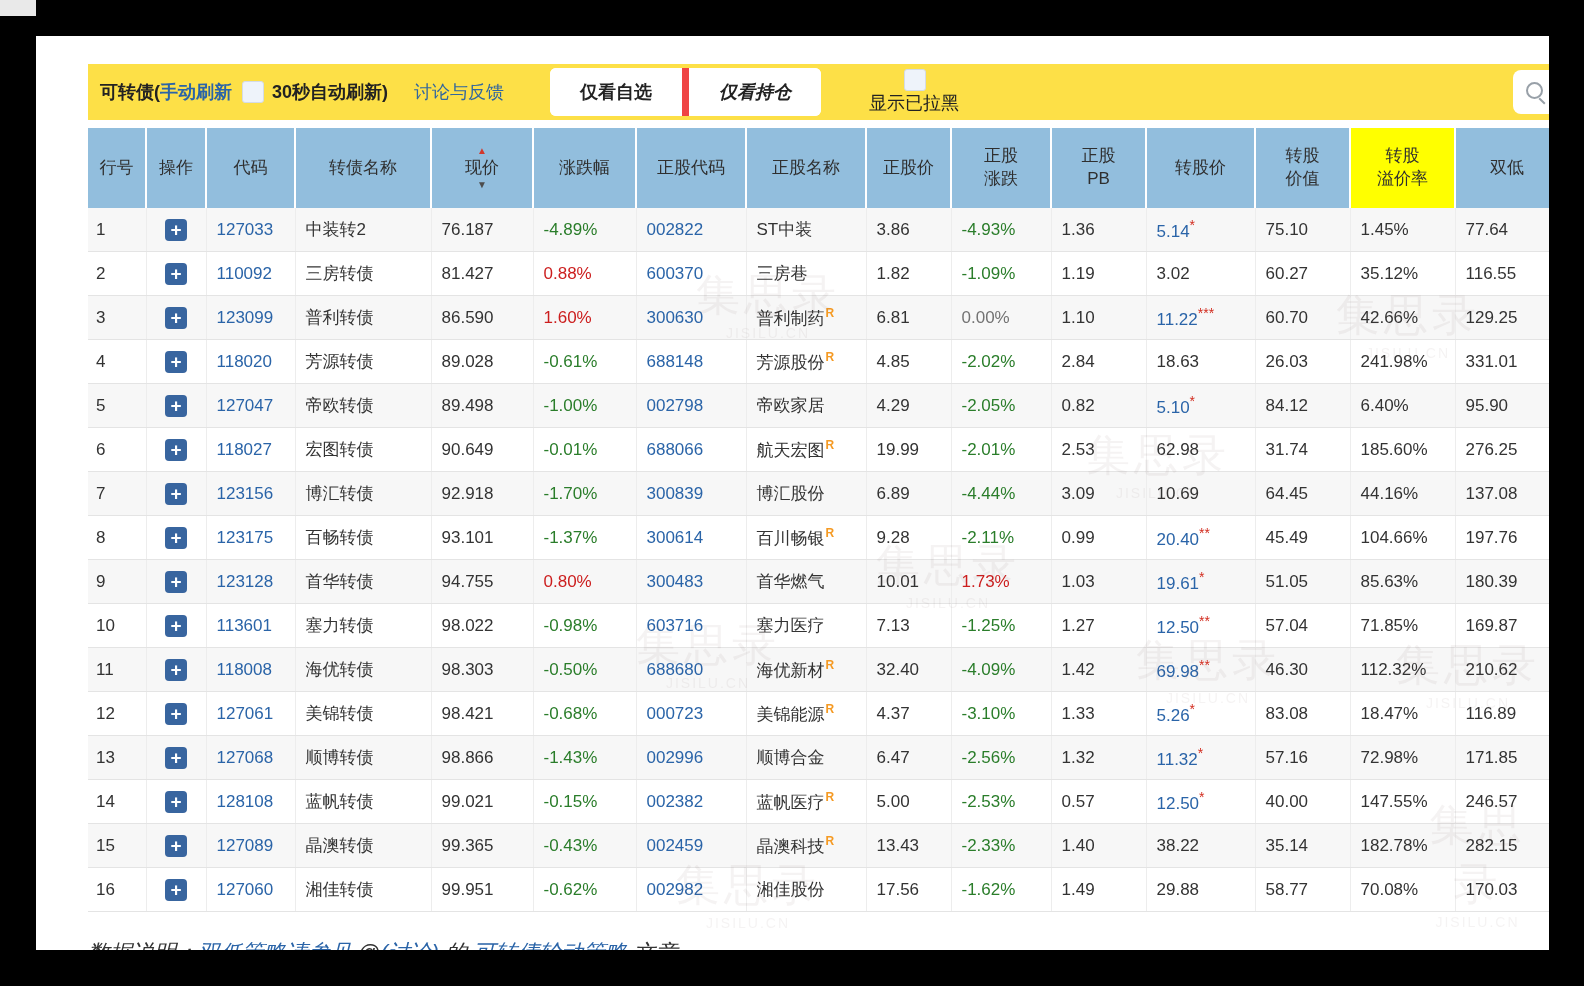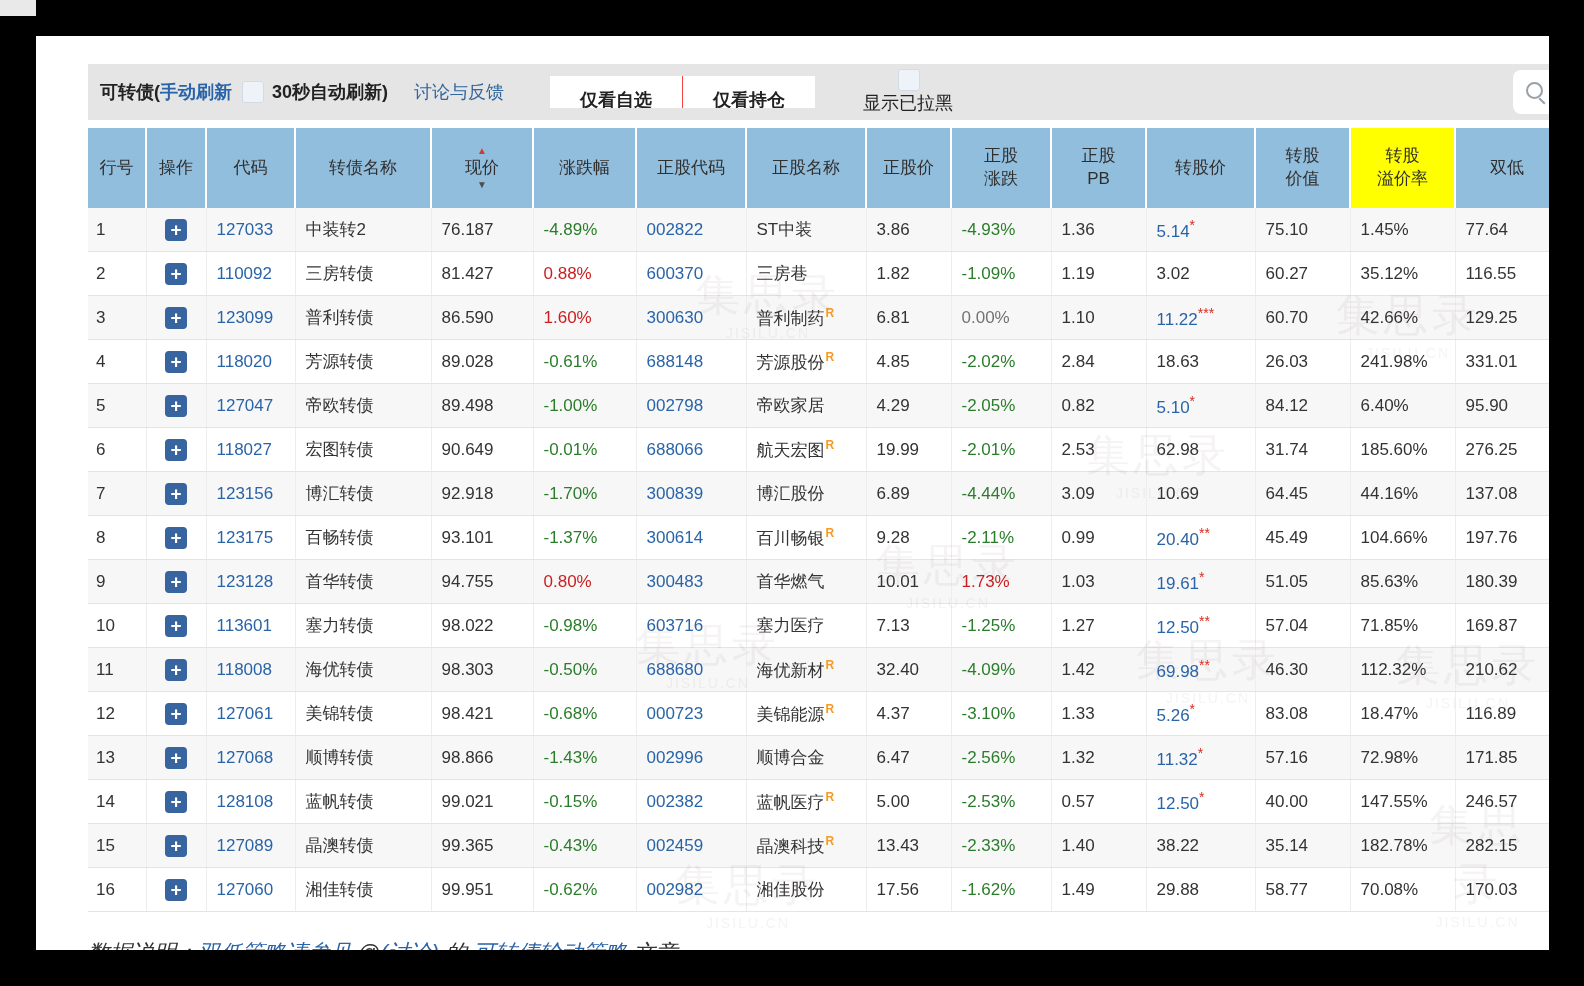--- a/index.html
+++ b/index.html
@@ -1,31 +1,31 @@
 <!DOCTYPE html>
 <html><head>
 <meta charset="utf-8">
 <style>
   html,body{margin:0;padding:0;background:#000;width:1584px;height:986px;position:relative;
     font-family:"Liberation Sans","DejaVu Sans",sans-serif;}
   .corner{position:absolute;left:0;top:0;width:36px;height:16px;background:#e9e9e9;}
   .page{position:absolute;left:36px;top:36px;width:1513px;height:914px;background:#fff;overflow:hidden;}
 
   
-  .toolbar{position:absolute;left:52px;top:28px;width:1461px;height:56px;background:#e5e5e5;
+  .toolbar{position:absolute;left:52px;top:28px;width:1461px;height:56px;background:#fde047;
     display:flex;align-items:center;font-size:18px;color:#222;}
   .title-cluster{margin-left:12px;font-weight:600;display:flex;align-items:center;white-space:nowrap;}
   .link-blue{color:#2a64a8;}
   .cbx{width:20px;height:20px;background:#eef3fa;border:1px solid #d4dbe6;border-radius:3px;
     display:inline-block;margin:0 8px 0 10px;flex:none;}
   .feedback{margin-left:26px;font-weight:400;color:#31669e;white-space:nowrap;}
-  .btn-group{margin-left:46px;display:flex;background:#fff;border-radius:0;overflow:hidden;height:32px;}
+  .btn-group{margin-left:46px;display:flex;background:#fff;border-radius:6px;overflow:hidden;height:48px;}
   .tb-btn{padding:0 30px;font-size:18px;font-weight:600;color:#222;background:#fff;border:none;
     height:48px;line-height:48px;cursor:pointer;white-space:nowrap;}
-  .tb-btn + .tb-btn{border-left:1px solid #ef4444;}
+  .tb-btn + .tb-btn{border-left:7px solid #ef4444;font-style:italic;}
   .blk-cluster{margin-left:48px;display:flex;align-items:center;white-space:nowrap;flex-direction:column;}
   .searchbox{position:absolute;left:1477px;top:34px;width:120px;height:44px;background:#fff;border-radius:8px;}
   .mag{position:absolute;left:13px;top:12px;width:13px;height:13px;border:2px solid #98a0a8;border-radius:50%;}
   .mag-handle{position:absolute;left:28px;top:27px;width:2px;height:8px;background:#98a0a8;transform:rotate(-45deg);}
 
   
   table{position:absolute;left:52px;top:92px;border-collapse:collapse;table-layout:fixed;width:1461px;}
   th{height:80px;background:#92bedd;font-size:17px;font-weight:400;color:#2f2f2f;text-align:center;
     vertical-align:middle;border-right:2px solid #fff;white-space:pre-line;line-height:1.35;padding:0;}
   th:last-child{border-right:none;}

